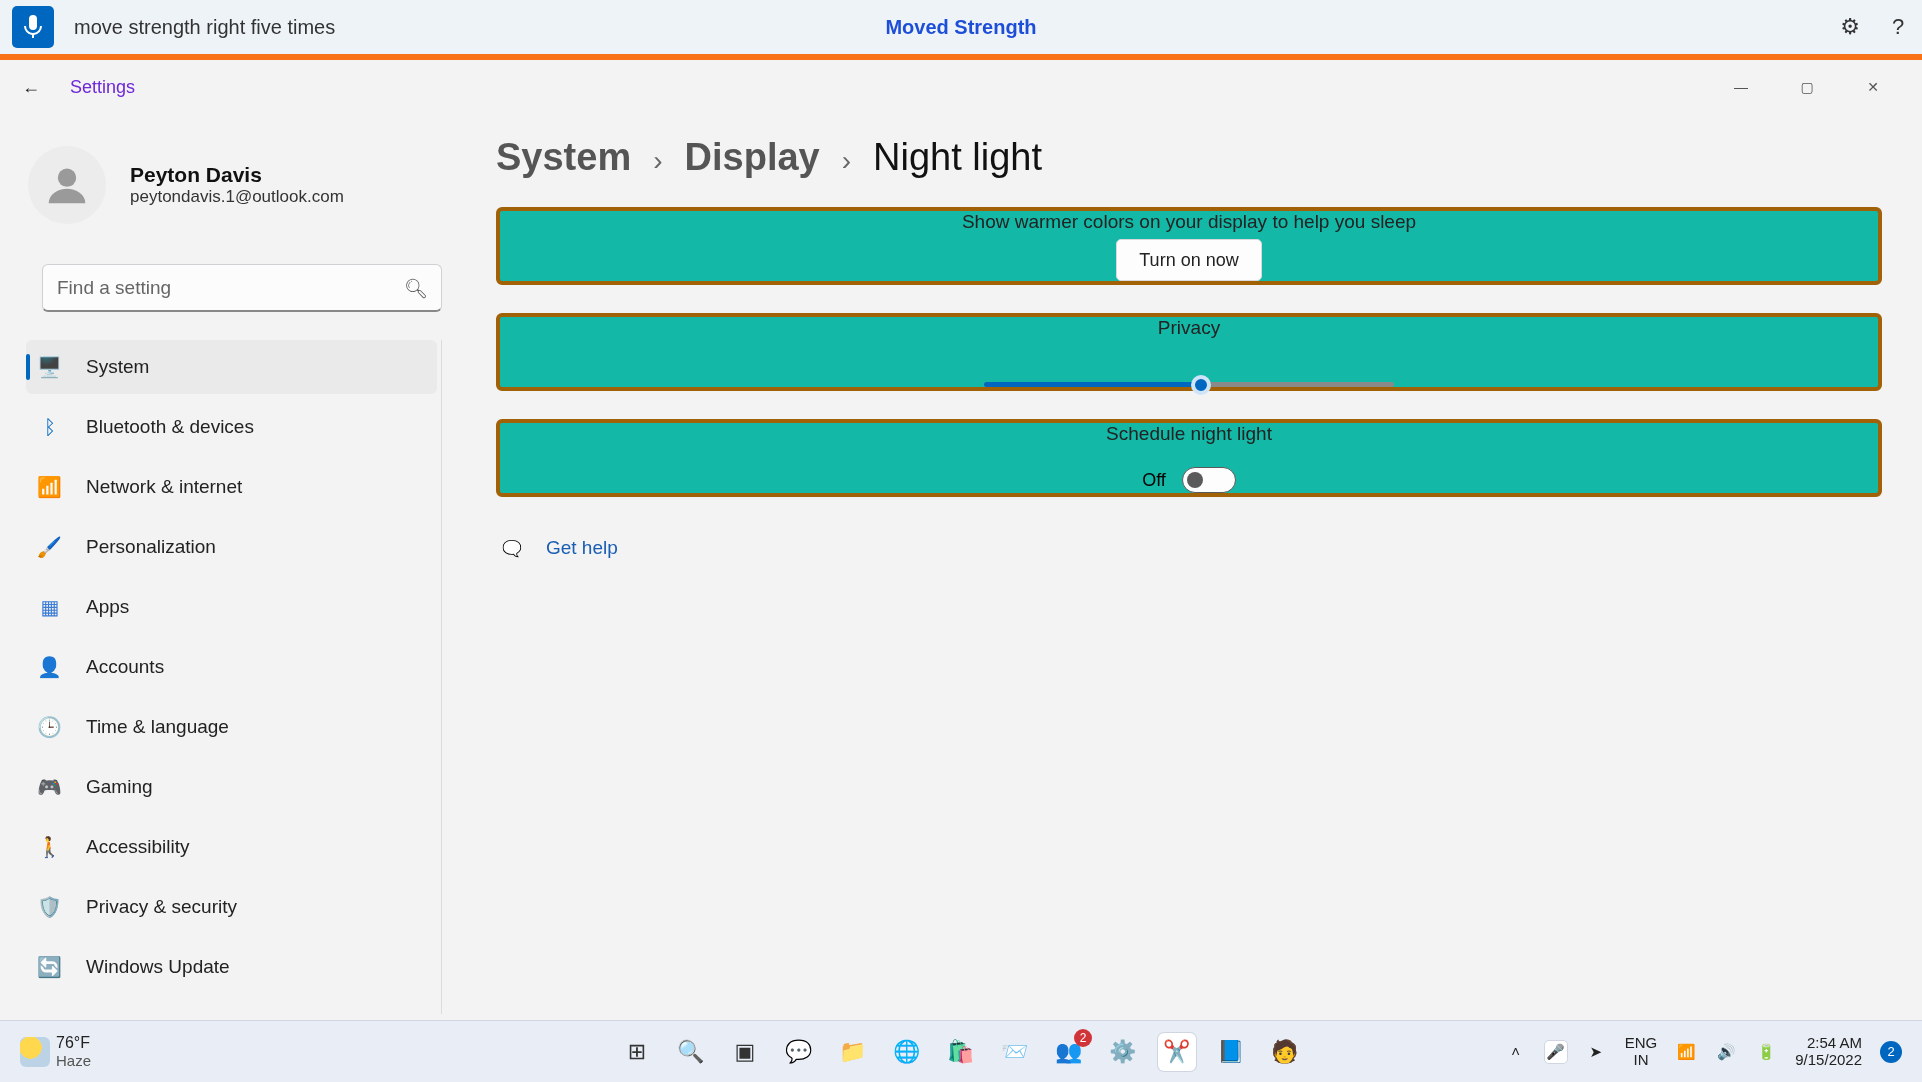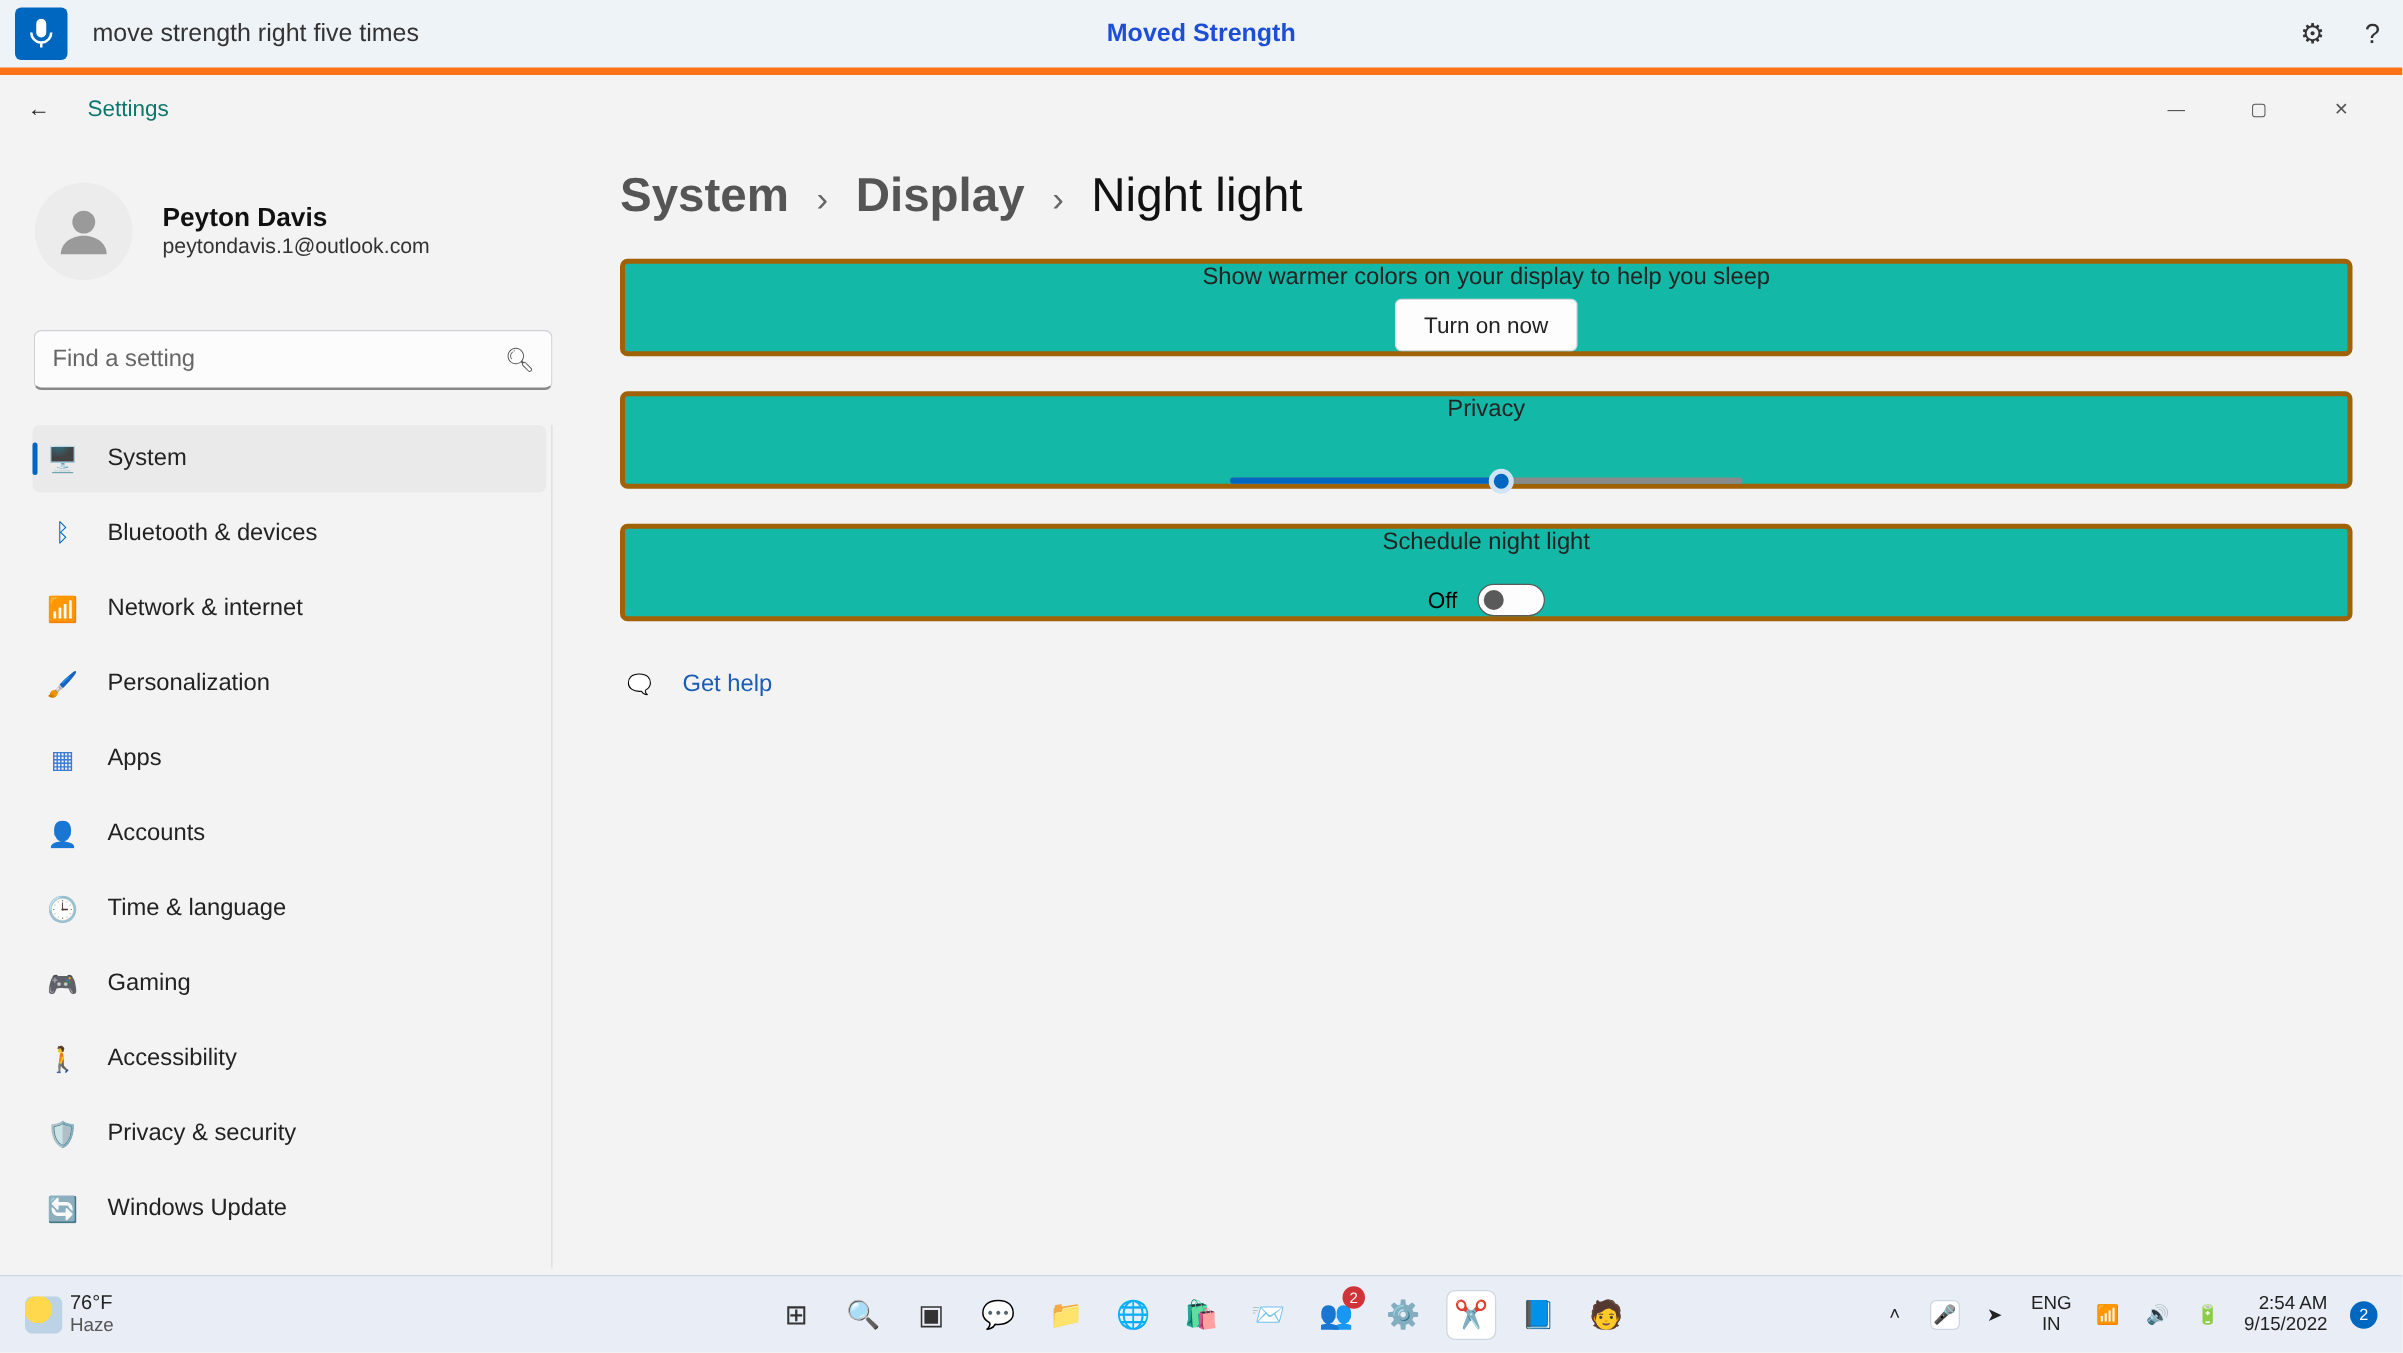--- a/index.html
+++ b/index.html
@@ -11,35 +11,35 @@
   .mic-btn { width: 42px; height: 42px; background: #0067c0; border-radius: 5px; display:flex; align-items:center; justify-content:center; color:#fff; }
   .voice-text { margin-left: 20px; font-size: 20px; color:#333; }
   .voice-title { position:absolute; left:50%; transform:translateX(-50%); font-size:20px; font-weight:600; color:#1d4ed8; }
   .voice-icons { margin-left:auto; display:flex; gap:24px; align-items:center; }
   .gear-icon, .help-icon { width:24px; height:24px; color:#333; display:flex; align-items:center; justify-content:center; font-size:22px; }
 
   
   .window { flex:1; background:#f3f3f3; display:flex; flex-direction:column; min-height:0; }
   .titlebar { height:54px; display:flex; align-items:center; padding:0 22px; }
   .back-arrow { width:20px; font-size:18px; color:#222; margin-right:28px; }
-  .app-title { font-size:18px; color:#0f766e; }
+  .app-title { font-size:18px; color:#6d28d9; }
   .window-controls { margin-left:auto; display:flex; gap:36px; color:#444; font-size:14px; padding-right:12px;}
   .wc { width:30px; text-align:center; color:#555; }
 
   .body-row { flex:1; display:flex; min-height:0;justify-content:space-between; }
 
   
   .sidebar { width:460px; padding:20px 18px 0 26px; overflow:hidden; }
   .user-row { display:flex; align-items:center; gap:24px; padding:12px 2px 24px 2px; }
   .avatar { width:78px; height:78px; border-radius:50%; background:#ececec; display:flex; align-items:center; justify-content:center; }
   .avatar svg { fill:#9a9a9a; }
   .user-name { font-size:21px; font-weight:600; color:#111; }
   .user-email { font-size:17px; color:#333; }
 
-  .search-wrap { margin:16px 0 28px 1px; position:relative; }
+  .search-wrap { margin:16px 0 28px 16px; position:relative; }
   .search-input { width:100%; height:48px; border:1px solid #d0d0d5; border-bottom:2px solid #888; border-radius:6px; background:#fcfcfd; padding:0 44px 0 14px; font-size:19px; color:#555; }
   .search-input::placeholder { color:#666; }
   .search-icon-right { position:absolute; right:14px; top:50%; transform:translateY(-50%); color:#555; font-size:19px; }
 
   .nav { display:flex; flex-direction:column; gap:6px; border-right:1px solid #dcdcdc; padding-right:4px; padding-bottom:20px;}
   .nav-item { display:flex; align-items:center; gap:24px; height:54px; padding:0 12px; border-radius:6px; font-size:19px; color:#222; position:relative; }
   .nav-item.selected { background:#eaeaea; }
   .nav-item.selected::before { content:""; position:absolute; left:0; top:14px; bottom:14px; width:4px; background:#0067c0; border-radius:2px; }
   .nav-ico { width:24px; height:24px; display:flex; align-items:center; justify-content:center; font-size:20px; }
 

